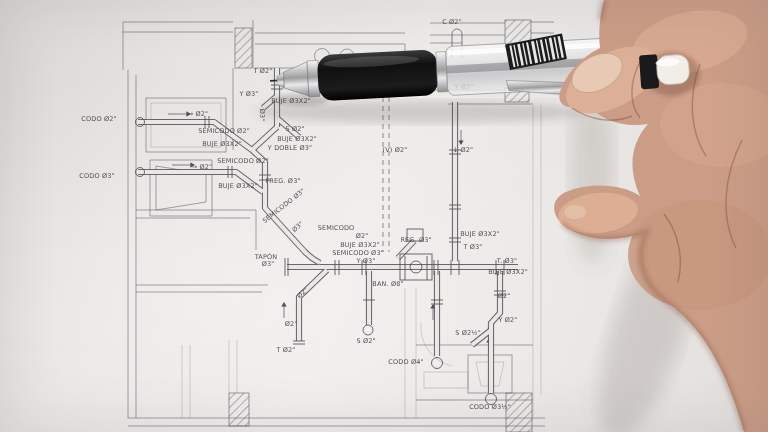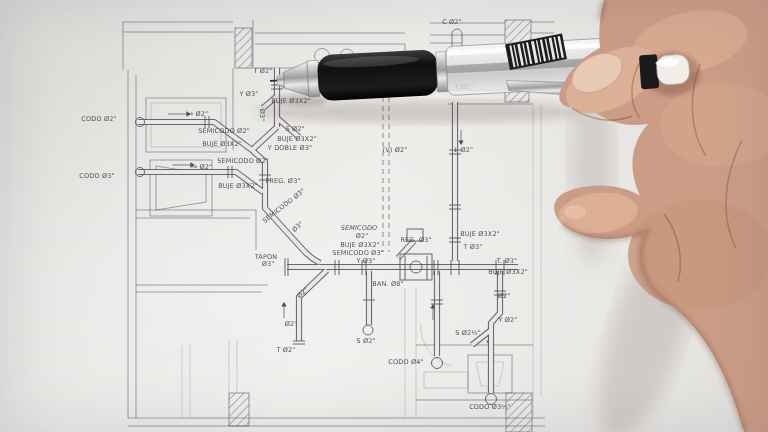--- a/index.html
+++ b/index.html
@@ -186,21 +186,21 @@
       <span class="lbl" style="left: 290px; top: 148px;">Y DOBLE Ø3"</span>
       <span class="lbl" style="left: 395px; top: 150px;">(V) Ø2"</span>
       <span class="lbl" style="left: 463px; top: 150px;">↓ Ø2"</span>
       <span class="lbl" style="left: 97px; top: 176px;">CODO Ø3"</span>
       <span class="lbl" style="left: 202px; top: 167px;">→ Ø2"</span>
       <span class="lbl" style="left: 243px; top: 161px;">SEMICODO Ø2"</span>
       <span class="lbl" style="left: 238px; top: 186px;">BUJE Ø3X2"</span>
       <span class="lbl" style="left: 283px; top: 181px;">FREG. Ø3"</span>
       <span class="lbl" style="left: 284px; top: 206px; transform: translate(-50%, -50%) rotate(-38deg);">SEMICODO Ø3"</span>
       <span class="lbl" style="left: 298px; top: 227px; transform: translate(-50%, -50%) rotate(-42deg);">Ø3"</span>
-      <span class="lbl" style="left: 359px; top: 228px; font-style: italic;">SEMICODO</span>
+      <span class="lbl" style="left: 336px; top: 228px;">SEMICODO</span>
       <span class="lbl" style="left: 362px; top: 236px;">Ø2"</span>
       <span class="lbl" style="left: 360px; top: 245px;">BUJE Ø3X2"</span>
       <span class="lbl" style="left: 358px; top: 253px;">SEMICODO Ø3"</span>
       <span class="lbl" style="left: 366px; top: 261px;">Y Ø3"</span>
       <span class="lbl" style="left: 416px; top: 240px;">REG. Ø3"</span>
       <span class="lbl" style="left: 480px; top: 234px;">BUJE Ø3X2"</span>
       <span class="lbl" style="left: 473px; top: 247px;">T Ø3"</span>
       <span class="lbl" style="left: 266px; top: 257px;">TAPÓN</span>
       <span class="lbl" style="left: 268px; top: 264px;">Ø3"</span>
       <span class="lbl" style="left: 507px; top: 261px;">T. Ø3"</span>

